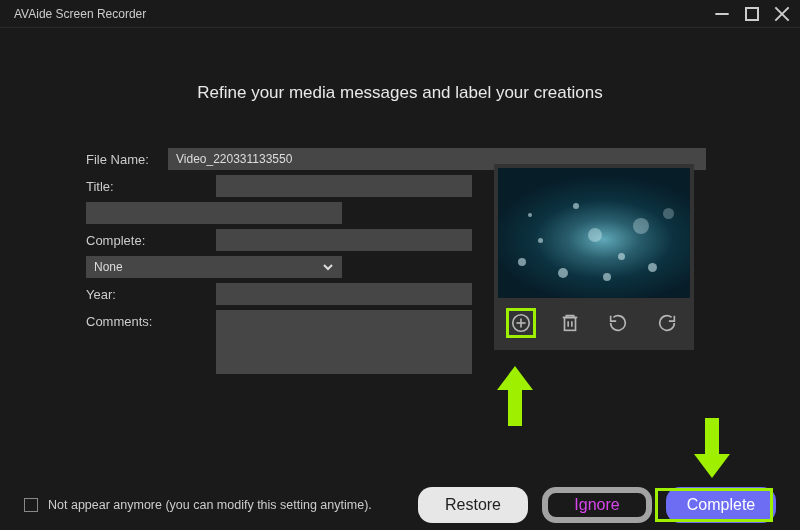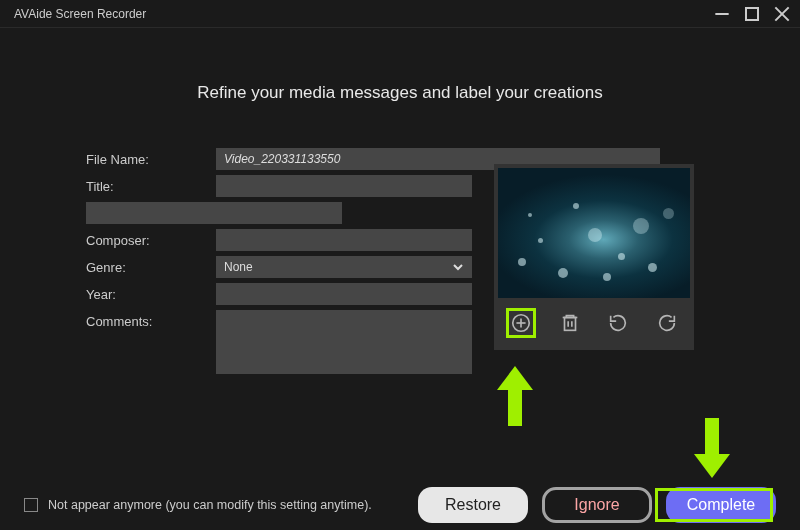--- a/index.html
+++ b/index.html
@@ -36,21 +36,21 @@
   width: 620px;
 }
 .row { display: flex; align-items: flex-start; margin-bottom: 5px; }
 .row .label { width: 130px; font-size: 13px; color: #ccc; padding-top: 4px; }
 .row .field { flex: 1; }
 .input {
   width: 100%; height: 22px;
   background: #464646; border: none; color: #ddd;
   font-size: 12px; padding: 0 8px;
 }
-.filename-input { width: 444px; font-style: italic; }
+.filename-input { width: 538px; }
 .short-input { width: 256px; }
 .select {
   width: 256px; height: 22px;
   background: #464646; color: #ddd;
   font-size: 12px; padding: 0 8px;
   display: flex; align-items: center; justify-content: space-between;
   cursor: pointer;
 }
 .select svg { stroke: #ddd; stroke-width: 2; fill: none; width: 12px; height: 12px; }
 .textarea {
@@ -109,21 +109,21 @@
 .checkbox {
   width: 14px; height: 14px; border: 1.5px solid #888; background: transparent; cursor: pointer;
 }
 .btn-row { display: flex; gap: 14px; }
 .btn {
   width: 110px; height: 36px; border-radius: 14px;
   font-size: 16px; display: flex; align-items: center; justify-content: center;
   cursor: pointer; border: none;
 }
 .btn-restore { background: #e7e7e7; color: #222; }
-.btn-ignore { background: transparent; border: 3px solid #a3a3a3; color: #fca5a5; }
+.btn-ignore { background: transparent; border: 6px solid #a3a3a3; color: #d946ef; }
 .btn-complete { background: #6d6df4; color: #fff; position: relative; text-align: right; }
 .complete-highlight { border: 3px solid #9fef00; position: absolute; left: 655px; bottom: 8px; width: 118px; height: 34px; pointer-events: none; }
 </style>
 </head>
 <body>
 
 <div class="titlebar">
   <span class="title">AVAide Screen Recorder</span>
   <div class="win-controls">
     <span>
@@ -153,25 +153,24 @@
     <div class="field"><input class="input filename-input" value="Video_220331133550" style=""></div>
   </div>
   <div class="row">
     <div class="label">Title:</div>
     <div class="field"><input class="input short-input" value="" style=""></div>
   </div>
   <div class="row">
     <div class="field"><input class="input short-input" value="" style=""></div>
   </div>
   <div class="row">
-    <div class="label">Composer:</div>
-    <div class="field"><input class="input short-input" value="" style=""></div>
-  </div>
-  <div class="row">
-    <div class="label">Genre:</div>
+    <div class="label">Complete:</div>
+    <div class="field"><input class="input short-input" value="" style=""></div>
+  </div>
+  <div class="row">
     <div class="field">
       <div class="select">
         <span>None</span>
         <svg viewBox="0 0 12 12">
             <polyline points="2,4 6,8 10,4"></polyline>
           </svg>
       </div>
     </div>
   </div>
   <div class="row">

